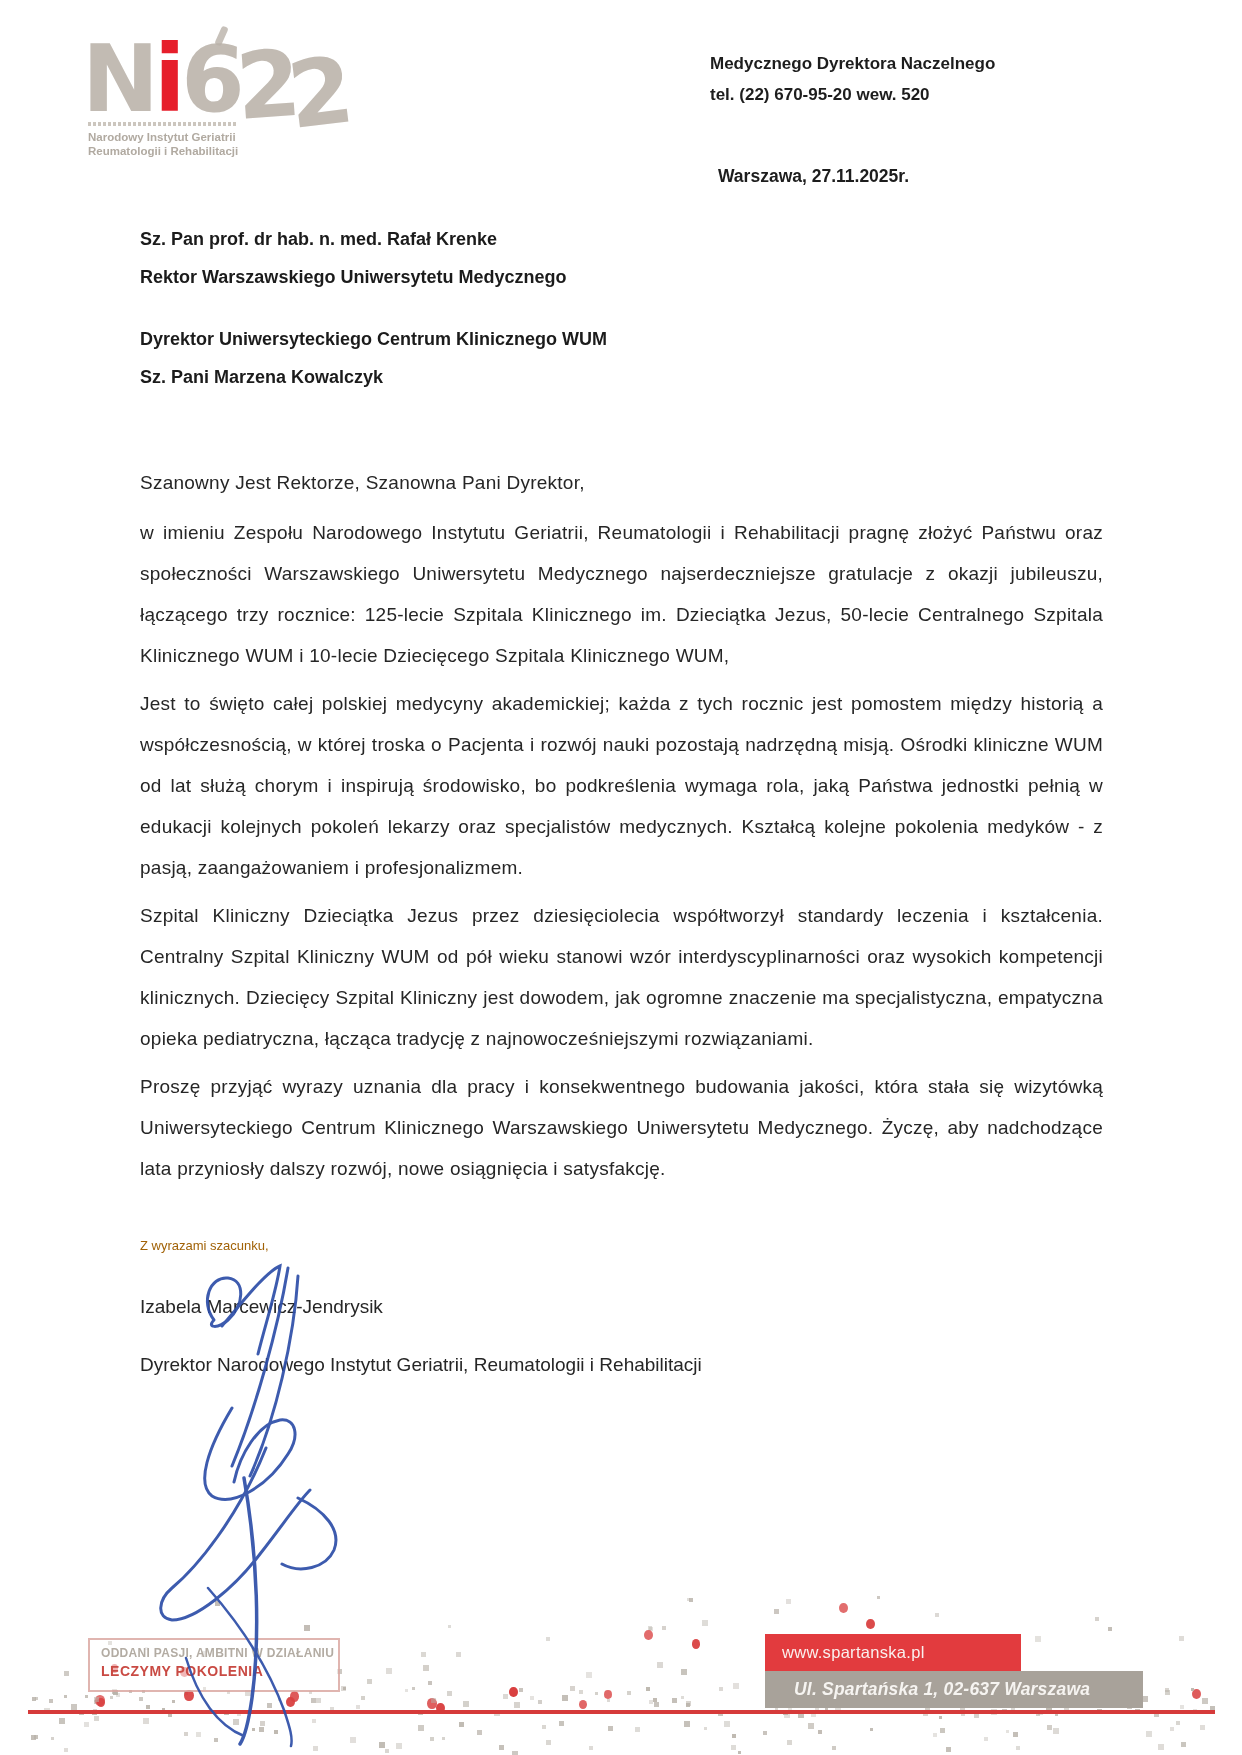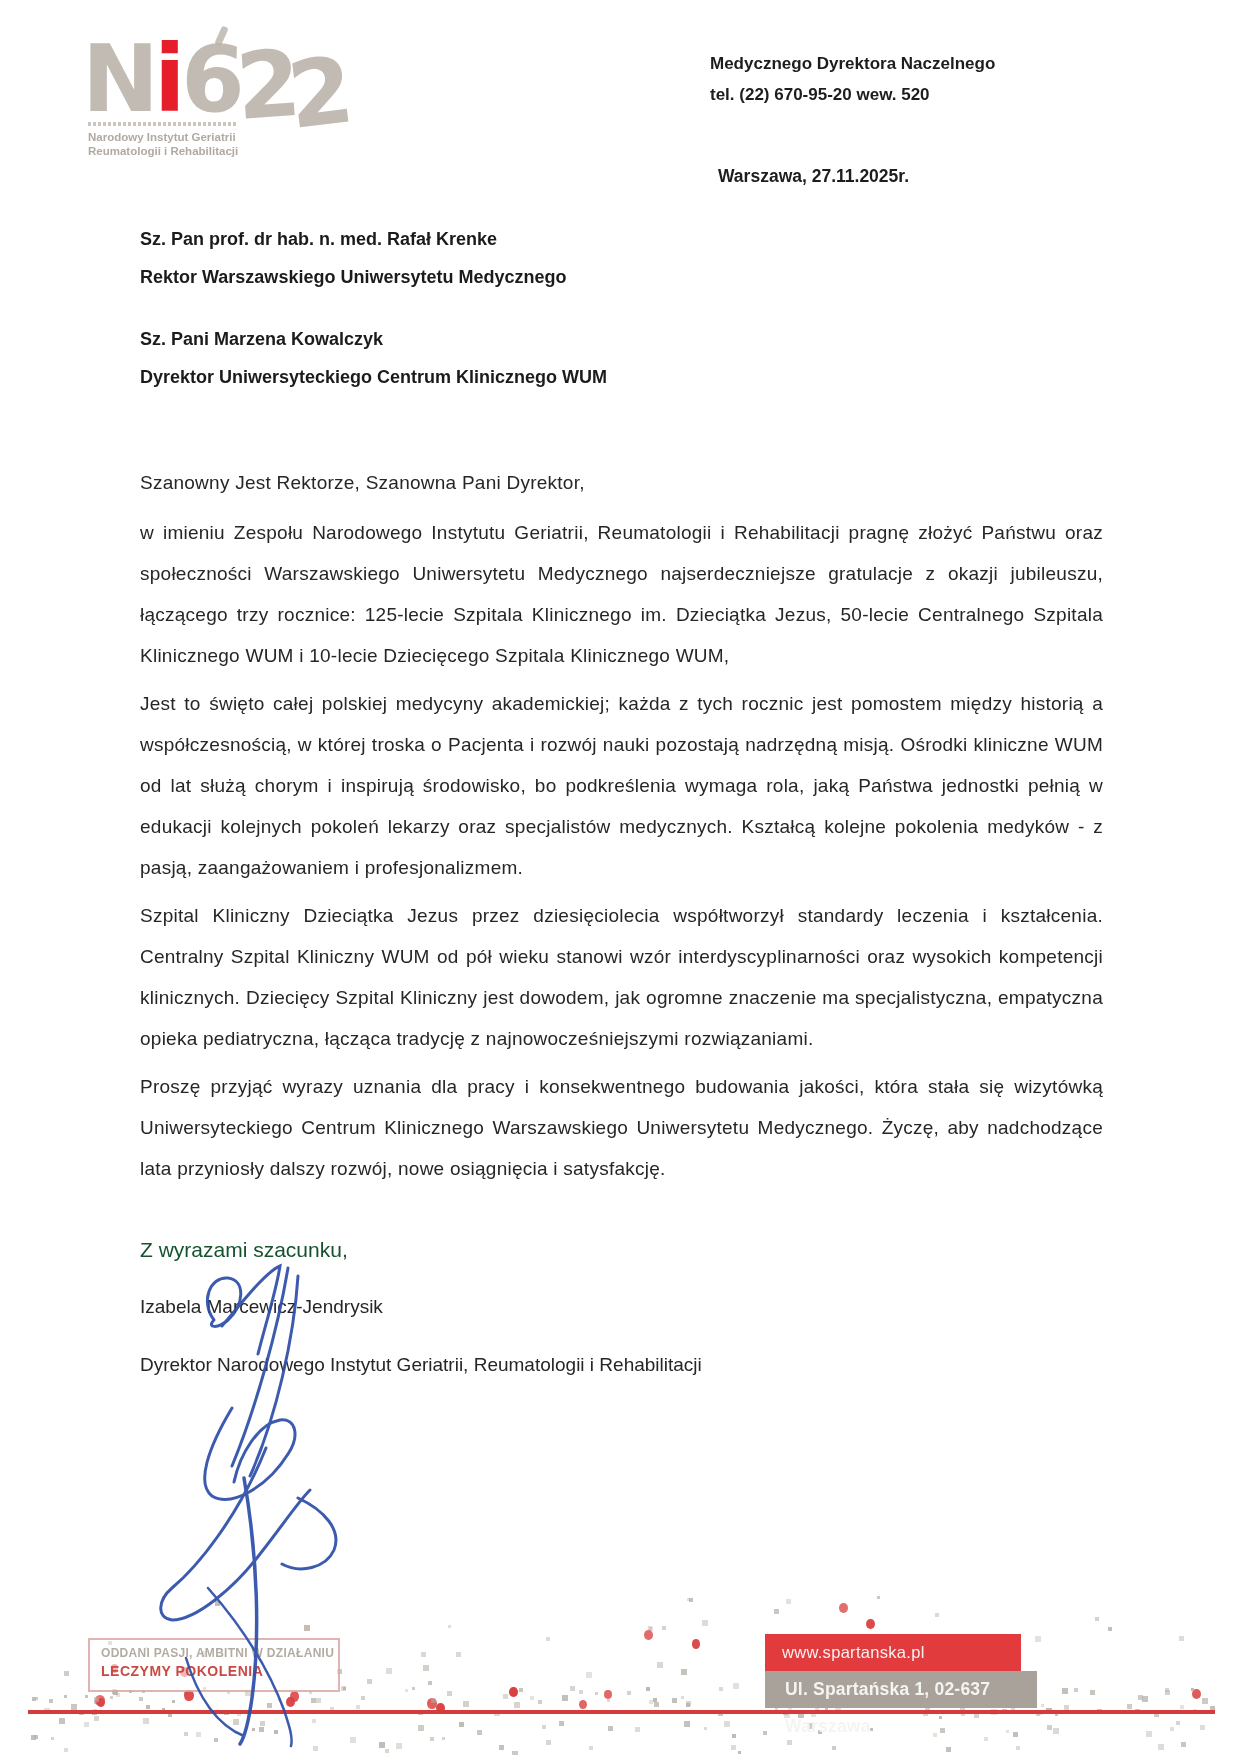--- a/index.html
+++ b/index.html
@@ -39,44 +39,44 @@
   .recipient.first  { top:220px; }
   .recipient.second { top:320px; }
 
   
   .letter-body { position:absolute; left:140px; top:462px; width:963px;
     font-size:19px; line-height:41px; letter-spacing:.25px;
     text-align:justify; color:#262626; }
   .letter-body p { margin:0 0 7px 0; }
   .letter-body .salutation { text-align:left; margin-bottom:9px; }
 
-  .closing      { position:absolute; left:140px; top:1238px; font-size:21px; color:#14532d; }
+  .closing      { position:absolute; left:140px; top:1238px; font-size:13px; color:#a16207; }
   .signer-name  { position:absolute; left:140px; top:1296px; font-size:19px; color:#262626; }
   .signer-title { position:absolute; left:140px; top:1354px; font-size:19px; color:#262626; }
 
   
   .signature { position:absolute; left:148px; top:1258px; width:210px; height:492px; z-index:6; }
 
   
   .dots-layer { position:absolute; left:0; top:0; width:1242px; height:1755px; z-index:1; pointer-events:none; }
   .dot-g { position:absolute; background:#b8b2a9; }
   .dot-r { position:absolute; background:#d94040; border-radius:50%; }
 
   .stamp { position:absolute; left:88px; top:1638px; width:252px; height:54px; z-index:2;
     border:2px solid rgba(207,141,133,.65); box-sizing:border-box; padding:5px 11px;
     background:rgba(255,255,255,.55); }
   .stamp-line1 { font-size:12px; line-height:16px; font-weight:600; letter-spacing:.3px; color:#b3aca3; white-space:nowrap; }
   .stamp-line2 { font-size:14px; line-height:20px; font-weight:700; letter-spacing:.5px; color:#c94a43; white-space:nowrap; }
 
   .site-box { position:absolute; left:765px; top:1634px; width:256px; height:37px; z-index:2;
     background:#e23b3e; color:#faf0ee; font-size:16.5px; line-height:37px;
     padding-left:17px; box-sizing:border-box; letter-spacing:.3px; }
-  .addr-box { position:absolute; left:765px; top:1671px; width:272px; height:37px; z-index:2;
+  .addr-box { position:absolute; left:765px; top:1671px; width:378px; height:37px; z-index:2;
     background:#a8a29a; color:#f6f4f1; font-size:17.5px; line-height:37px; font-weight:700;
-    padding-left:20px; box-sizing:border-box; letter-spacing:.2px; }
+    padding-left:29px; box-sizing:border-box; letter-spacing:.2px;font-style:italic; }
   .red-rule { position:absolute; left:28px; top:1710px; width:1187px; height:4px;
     background:#d63a3a; z-index:2; }
 </style>
 </head>
 <body>
 
 <div class="page">
 
   <div class="dots-layer" id="dots-layer">
       <div class="dot-g" style="left: 718px; top: 1711px; width: 5.3px; height: 5.3px; background: rgb(184, 178, 169); opacity: 0.73;"></div>
@@ -348,22 +348,22 @@
     <div>tel. (22) 670-95-20 wew. 520</div>
   </div>
 
   <div class="dateline">Warszawa, 27.11.2025r.</div>
 
   <div class="recipient first">
     <div>Sz. Pan prof. dr hab. n. med. Rafał Krenke</div>
     <div>Rektor Warszawskiego Uniwersytetu Medycznego</div>
   </div>
   <div class="recipient second">
+    <div>Dyrektor Uniwersyteckiego Centrum Klinicznego WUM</div>
     <div>Sz. Pani Marzena Kowalczyk</div>
-    <div>Dyrektor Uniwersyteckiego Centrum Klinicznego WUM</div>
   </div>
 
   <div class="letter-body">
     <p class="salutation">Szanowny Jest Rektorze, Szanowna Pani Dyrektor,</p>
     <p>w imieniu Zespołu Narodowego Instytutu Geriatrii, Reumatologii i Rehabilitacji pragnę złożyć Państwu oraz społeczności Warszawskiego Uniwersytetu Medycznego najserdeczniejsze gratulacje z okazji jubileuszu, łączącego trzy rocznice: 125-lecie Szpitala Klinicznego im. Dzieciątka Jezus, 50-lecie Centralnego Szpitala Klinicznego WUM i 10-lecie Dziecięcego Szpitala Klinicznego WUM,</p>
     <p>Jest to święto całej polskiej medycyny akademickiej; każda z tych rocznic jest pomostem między historią a współczesnością, w której troska o Pacjenta i rozwój nauki pozostają nadrzędną misją. Ośrodki kliniczne WUM od lat służą chorym i inspirują środowisko, bo podkreślenia wymaga rola, jaką Państwa jednostki pełnią w edukacji kolejnych pokoleń lekarzy oraz specjalistów medycznych. Kształcą kolejne pokolenia medyków - z pasją, zaangażowaniem i profesjonalizmem.</p>
     <p>Szpital Kliniczny Dzieciątka Jezus przez dziesięciolecia współtworzył standardy leczenia i kształcenia. Centralny Szpital Kliniczny WUM od pół wieku stanowi wzór interdyscyplinarności oraz wysokich kompetencji klinicznych. Dziecięcy Szpital Kliniczny jest dowodem, jak ogromne znaczenie ma specjalistyczna, empatyczna opieka pediatryczna, łącząca tradycję z najnowocześniejszymi rozwiązaniami.</p>
     <p>Proszę przyjąć wyrazy uznania dla pracy i konsekwentnego budowania jakości, która stała się wizytówką Uniwersyteckiego Centrum Klinicznego Warszawskiego Uniwersytetu Medycznego. Życzę, aby nadchodzące lata przyniosły dalszy rozwój, nowe osiągnięcia i satysfakcję.</p>
   </div>
 

